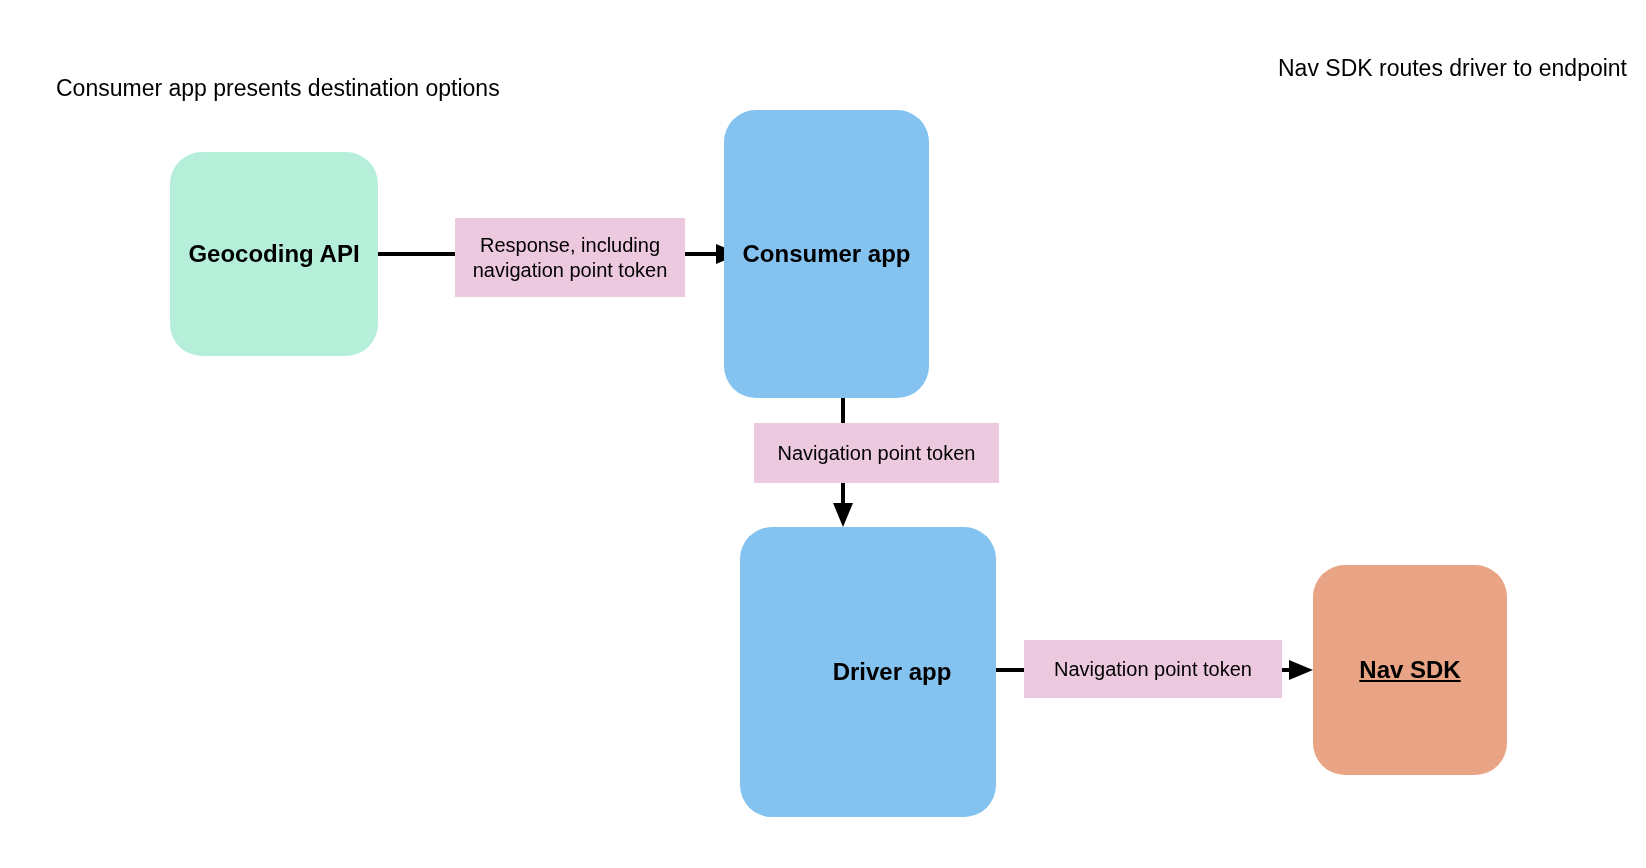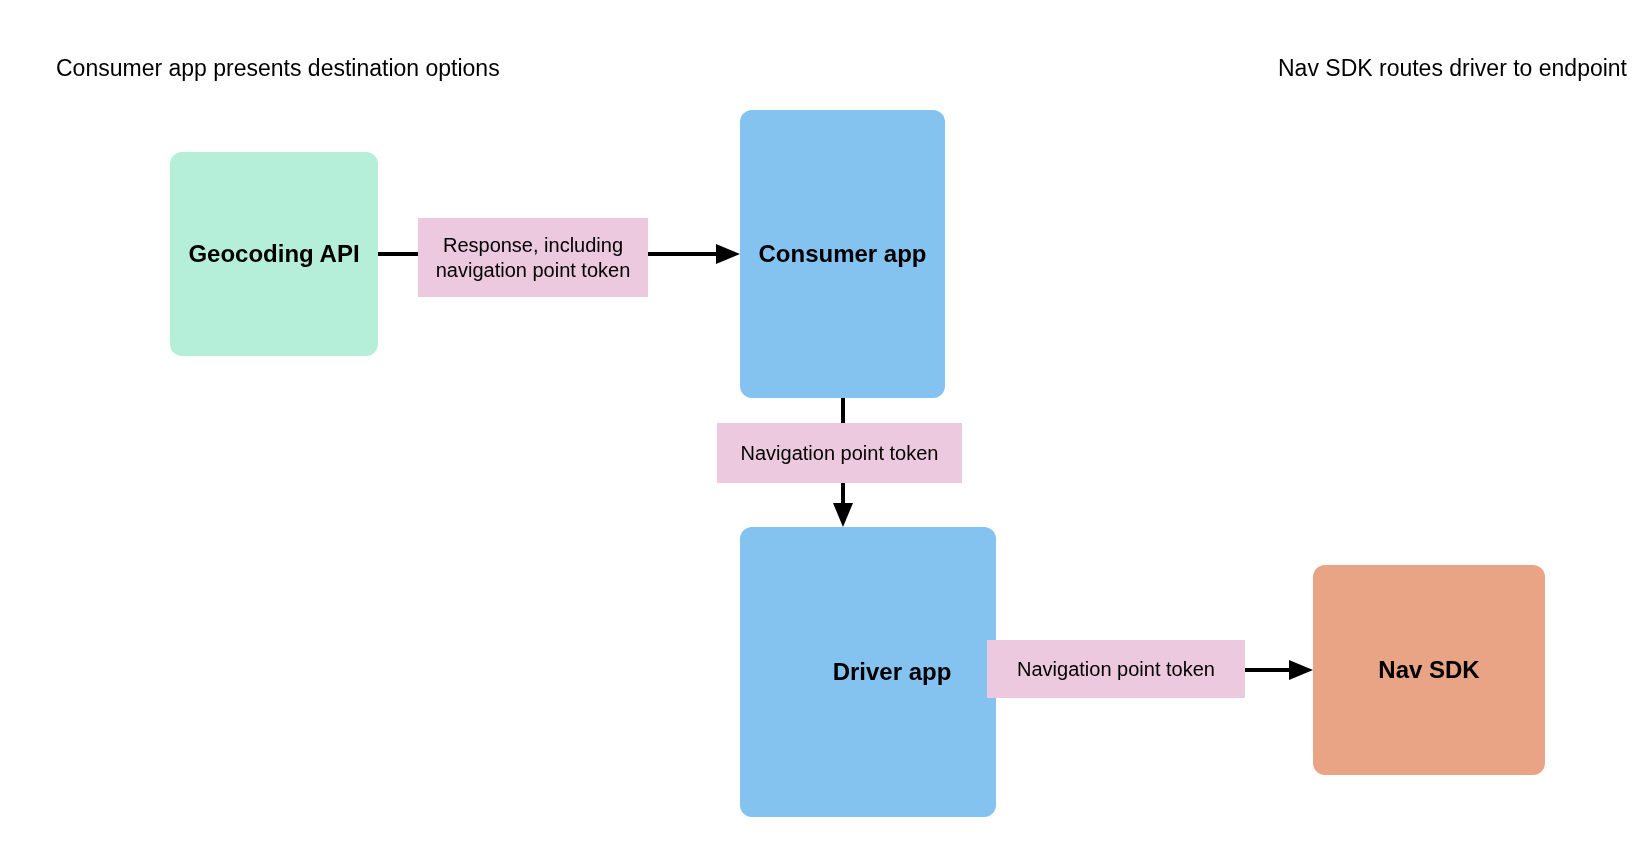--- a/index.html
+++ b/index.html
@@ -18,61 +18,62 @@
   }
   .col-header {
     position: absolute;
     top: 55px;
     font-size: 23px;
     font-weight: 400;
     line-height: 1.2;
     white-space: nowrap;
     color: #000000;
   }
-  #header-1 { left: 56px; }
+  #header-1 { left: 56px; margin-top: 20px; }
   #header-2 { left: 700px; }
   #header-3 { left: 1278px; }
 
   .arrow-layer {
     position: absolute;
     left: 0; top: 0;
     width: 1646px;
     height: 868px;
   }
   .arrow-line { stroke: #000000; stroke-width: 4; fill: none; }
   .arrow-head { fill: #000000; stroke: none; }
 
   .node {
     position: absolute;
-    border-radius: 12px;
+    border-radius: 32px;
     display: flex;
     align-items: center;
     justify-content: center;
     text-align: center;
     font-size: 24px;
     font-weight: 700;
     color: #000000;
   }
   #node-geocoding-api { left: 170px; top: 152px; width: 208px; height: 204px; }
-  #node-consumer-app  { left: 740px; top: 110px; width: 205px; height: 288px; }
+  #node-consumer-app  { left: 724px; top: 110px; width: 205px; height: 288px; }
   #node-driver-app    { left: 740px; top: 527px; width: 208px; height: 290px; padding-left: 48px; }
-  #node-nav-sdk       { left: 1313px; top: 565px; width: 232px; height: 210px; }
+  #node-nav-sdk       { left: 1313px; top: 565px; width: 194px; height: 210px; text-decoration: underline; }
 
   .edge-label {
     position: absolute;
     display: flex;
     align-items: center;
     justify-content: center;
     text-align: center;
     font-size: 20px;
     font-weight: 400;
     line-height: 1.25;
     color: #000000;
     box-sizing: border-box;
     padding: 0 14px;
+    margin-left: 37px;
   }
   #edge-label-1 { left: 418px; top: 218px; width: 230px; height: 79px; }
   #edge-label-2 { left: 717px; top: 423px; width: 245px; height: 60px; }
   #edge-label-3 { left: 987px; top: 640px; width: 258px; height: 58px; }
 </style>
 </head>
 <body>
 
 <div class="canvas">
 

